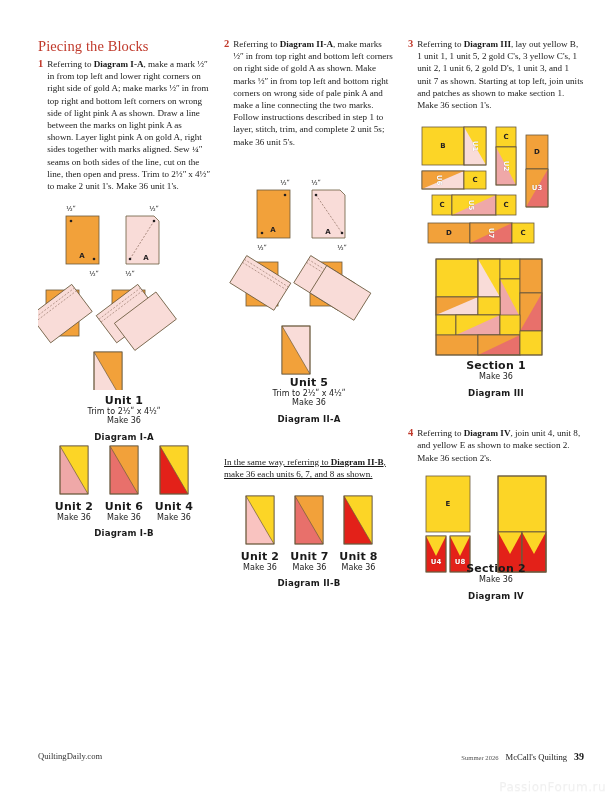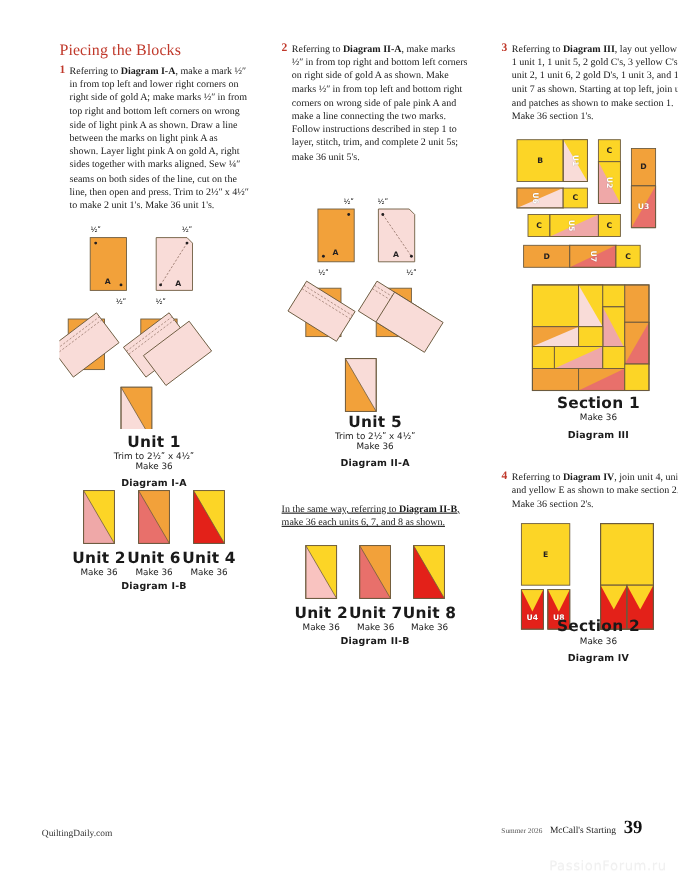--- a/index.html
+++ b/index.html
@@ -14,21 +14,21 @@
   }
   .page { position:absolute; inset:0; }
 
   .columns {
     position:absolute;
     left:38px; top:38px;
     width:546px;
     display:flex;
     gap:14px;
   }
-  .col { width:172px;margin-left:16px; }
+  .col { width:172px; }
   .col.c2 { width:170px; }
   .col.c3 { width:176px; }
 
   h1.section-title {
     font-family:"Liberation Serif", serif;
     font-size:14.5px;
     color:#c0392b;
     margin:0 0 3px 0;
     font-weight:normal;
     letter-spacing:0.1px;
@@ -56,21 +56,21 @@
     line-height:12.2px;
     margin:0;
   }
 
   
   .dwrap { position:relative; margin-top:8px; }
   .caption {
     text-align:center;
     font-family:"DejaVu Sans", sans-serif;
   }
-  .cap-name { font-size:14px; font-weight:bold; letter-spacing:.2px; }
+  .cap-name { font-size:11px; font-weight:bold; letter-spacing:.2px; }
   .cap-italic { font-size:8px; }
   .cap-diagram { font-size:8.6px; font-weight:bold; margin-top:7px; letter-spacing:.2px; }
 
   .tick { font-size:6.6px; font-family:"DejaVu Sans", sans-serif; }
 
   .patch-label {
     font-family:"DejaVu Sans", sans-serif;
     font-weight:bold;
     font-size:7px;
     color:#231f20;
@@ -79,28 +79,28 @@
     pointer-events:none;
   }
   .patch-label.white { color:#ffffff; text-shadow:0 0 1px rgba(0,0,0,.35); }
   .patch-label.rot { writing-mode:vertical-rl; text-orientation:mixed; }
 
   svg { display:block; }
 
   
   .footer {
     position:absolute; left:38px; right:32px; bottom:38px;
-    display:flex; align-items:flex-end; justify-content:space-between;
+    display:flex; align-items:flex-start; justify-content:space-between;
     font-family:"Liberation Serif", serif;
   }
   .footer-left { font-size:8.6px; color:#333; }
   .footer-right { display:flex; align-items:baseline; gap:7px; }
   .issue { font-size:6.6px; color:#555; }
   .mag { font-size:8.6px; color:#222; }
-  .pageno { font-size:17px; font-weight:bold; color:#111; }
+  .pageno { font-size:10px; font-weight:bold; color:#111; }
 
   .watermark {
     position:absolute;
     right:10px; bottom:6px;
     font-family:"DejaVu Sans", sans-serif;
     font-size:12px;
     color:#f0f0f0;
     letter-spacing:.5px;
     text-shadow:0 1px 0 #fafafa;
   }
@@ -499,20 +499,20 @@
       </div>
 
     </div>
 
   </div>
 
   <div class="footer">
     <div class="footer-left">QuiltingDaily.com</div>
     <div class="footer-right">
       <span class="issue">Summer 2026</span>
-      <span class="mag">McCall's Starting</span>
+      <span class="mag">McCall's Quilting</span>
       <span class="pageno">39</span>
     </div>
   </div>
 
   <div class="watermark">PassionForum.ru</div>
 
 </div>
 
 </body></html>

